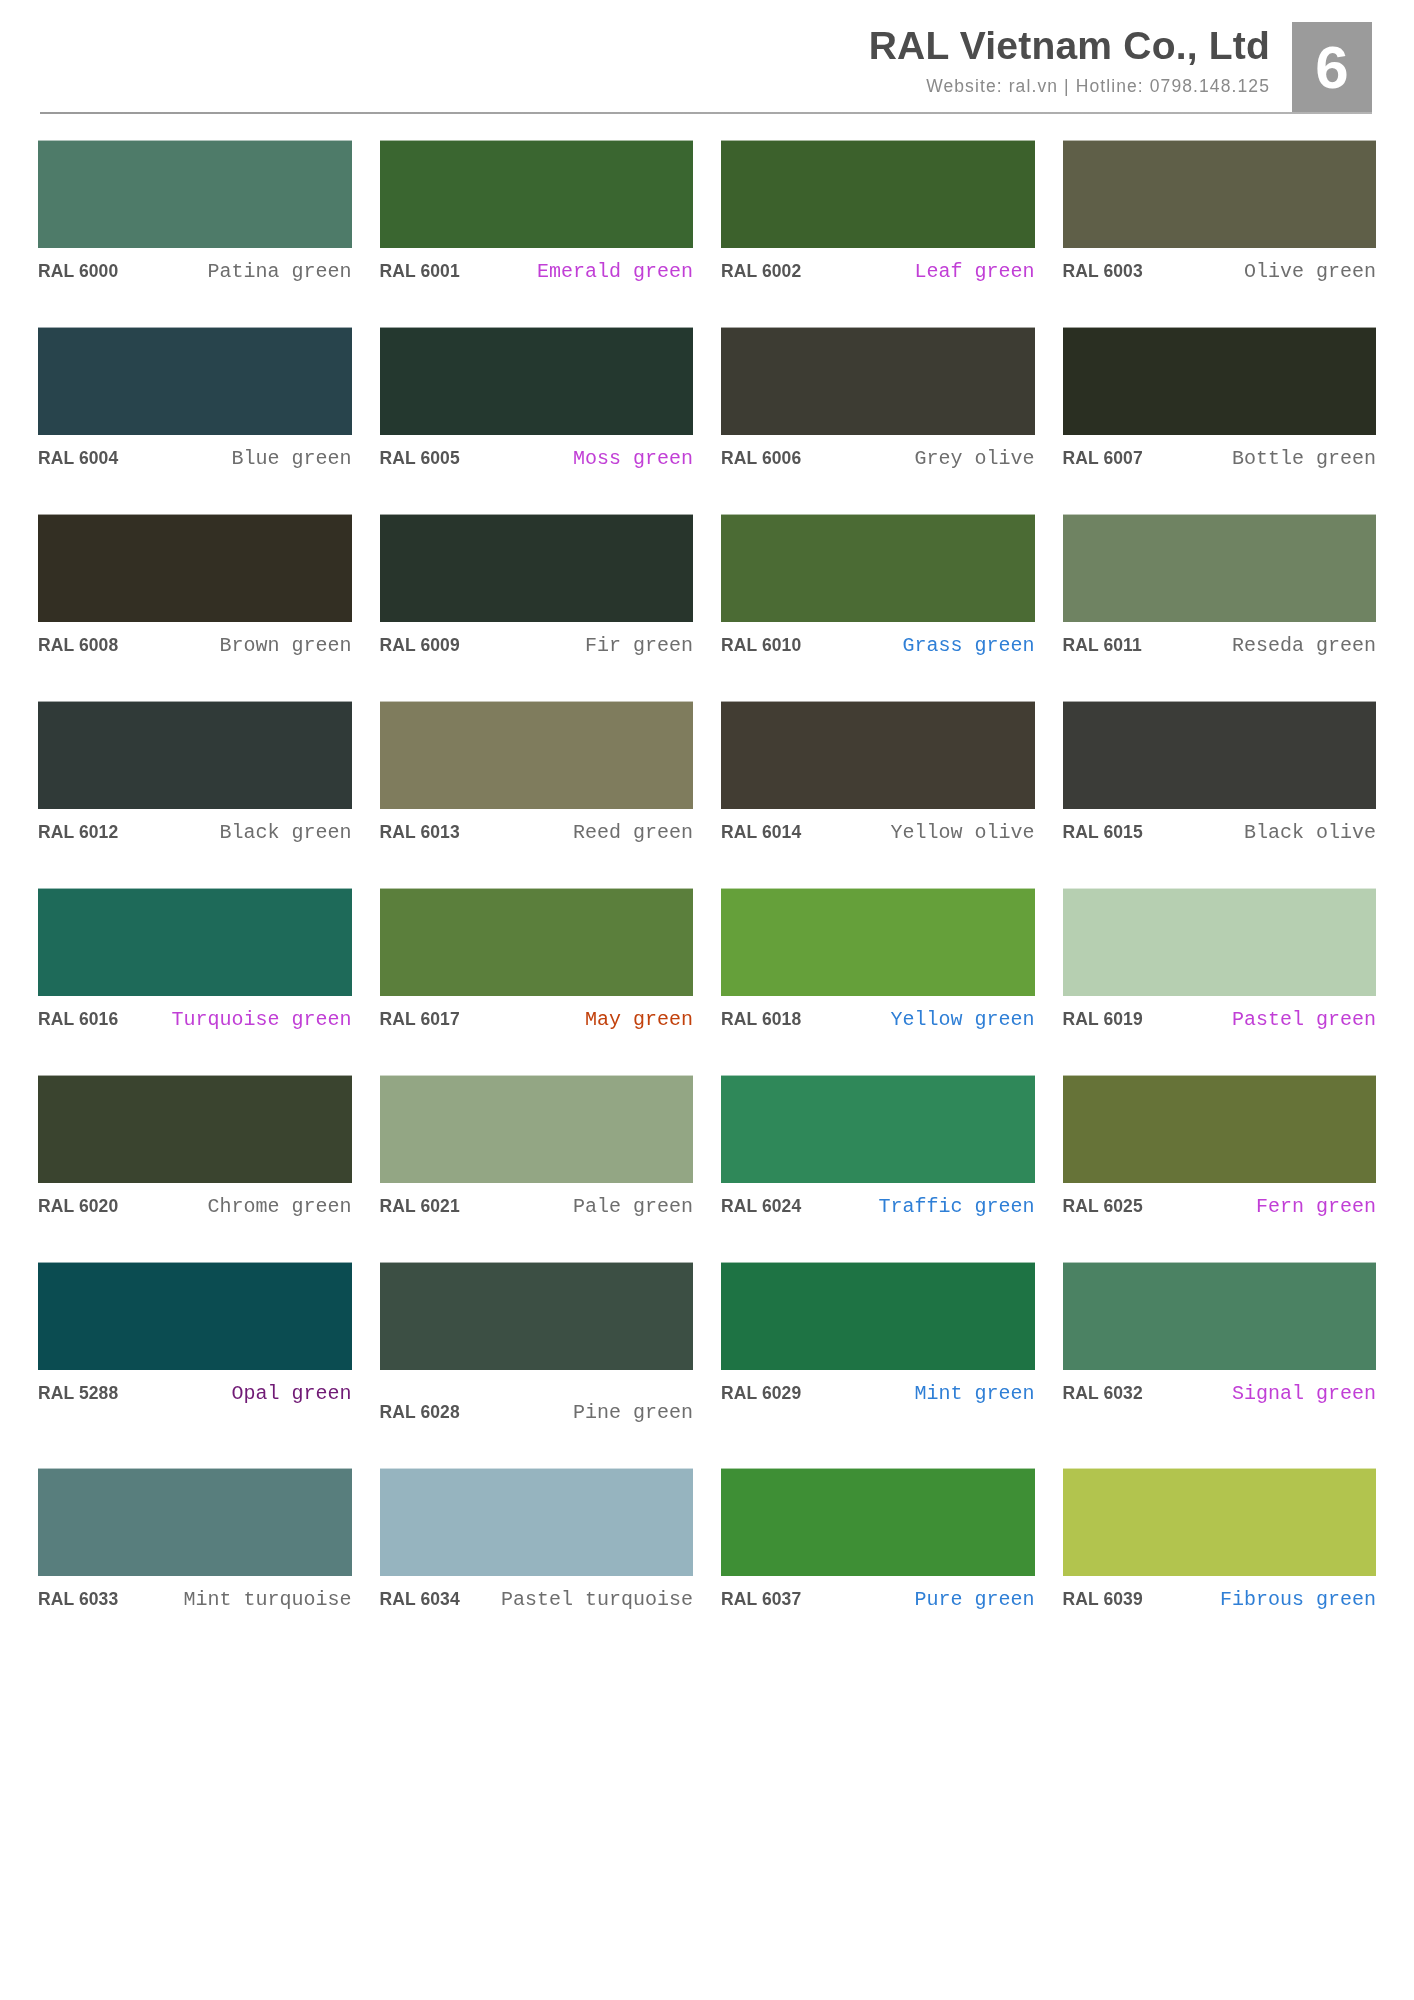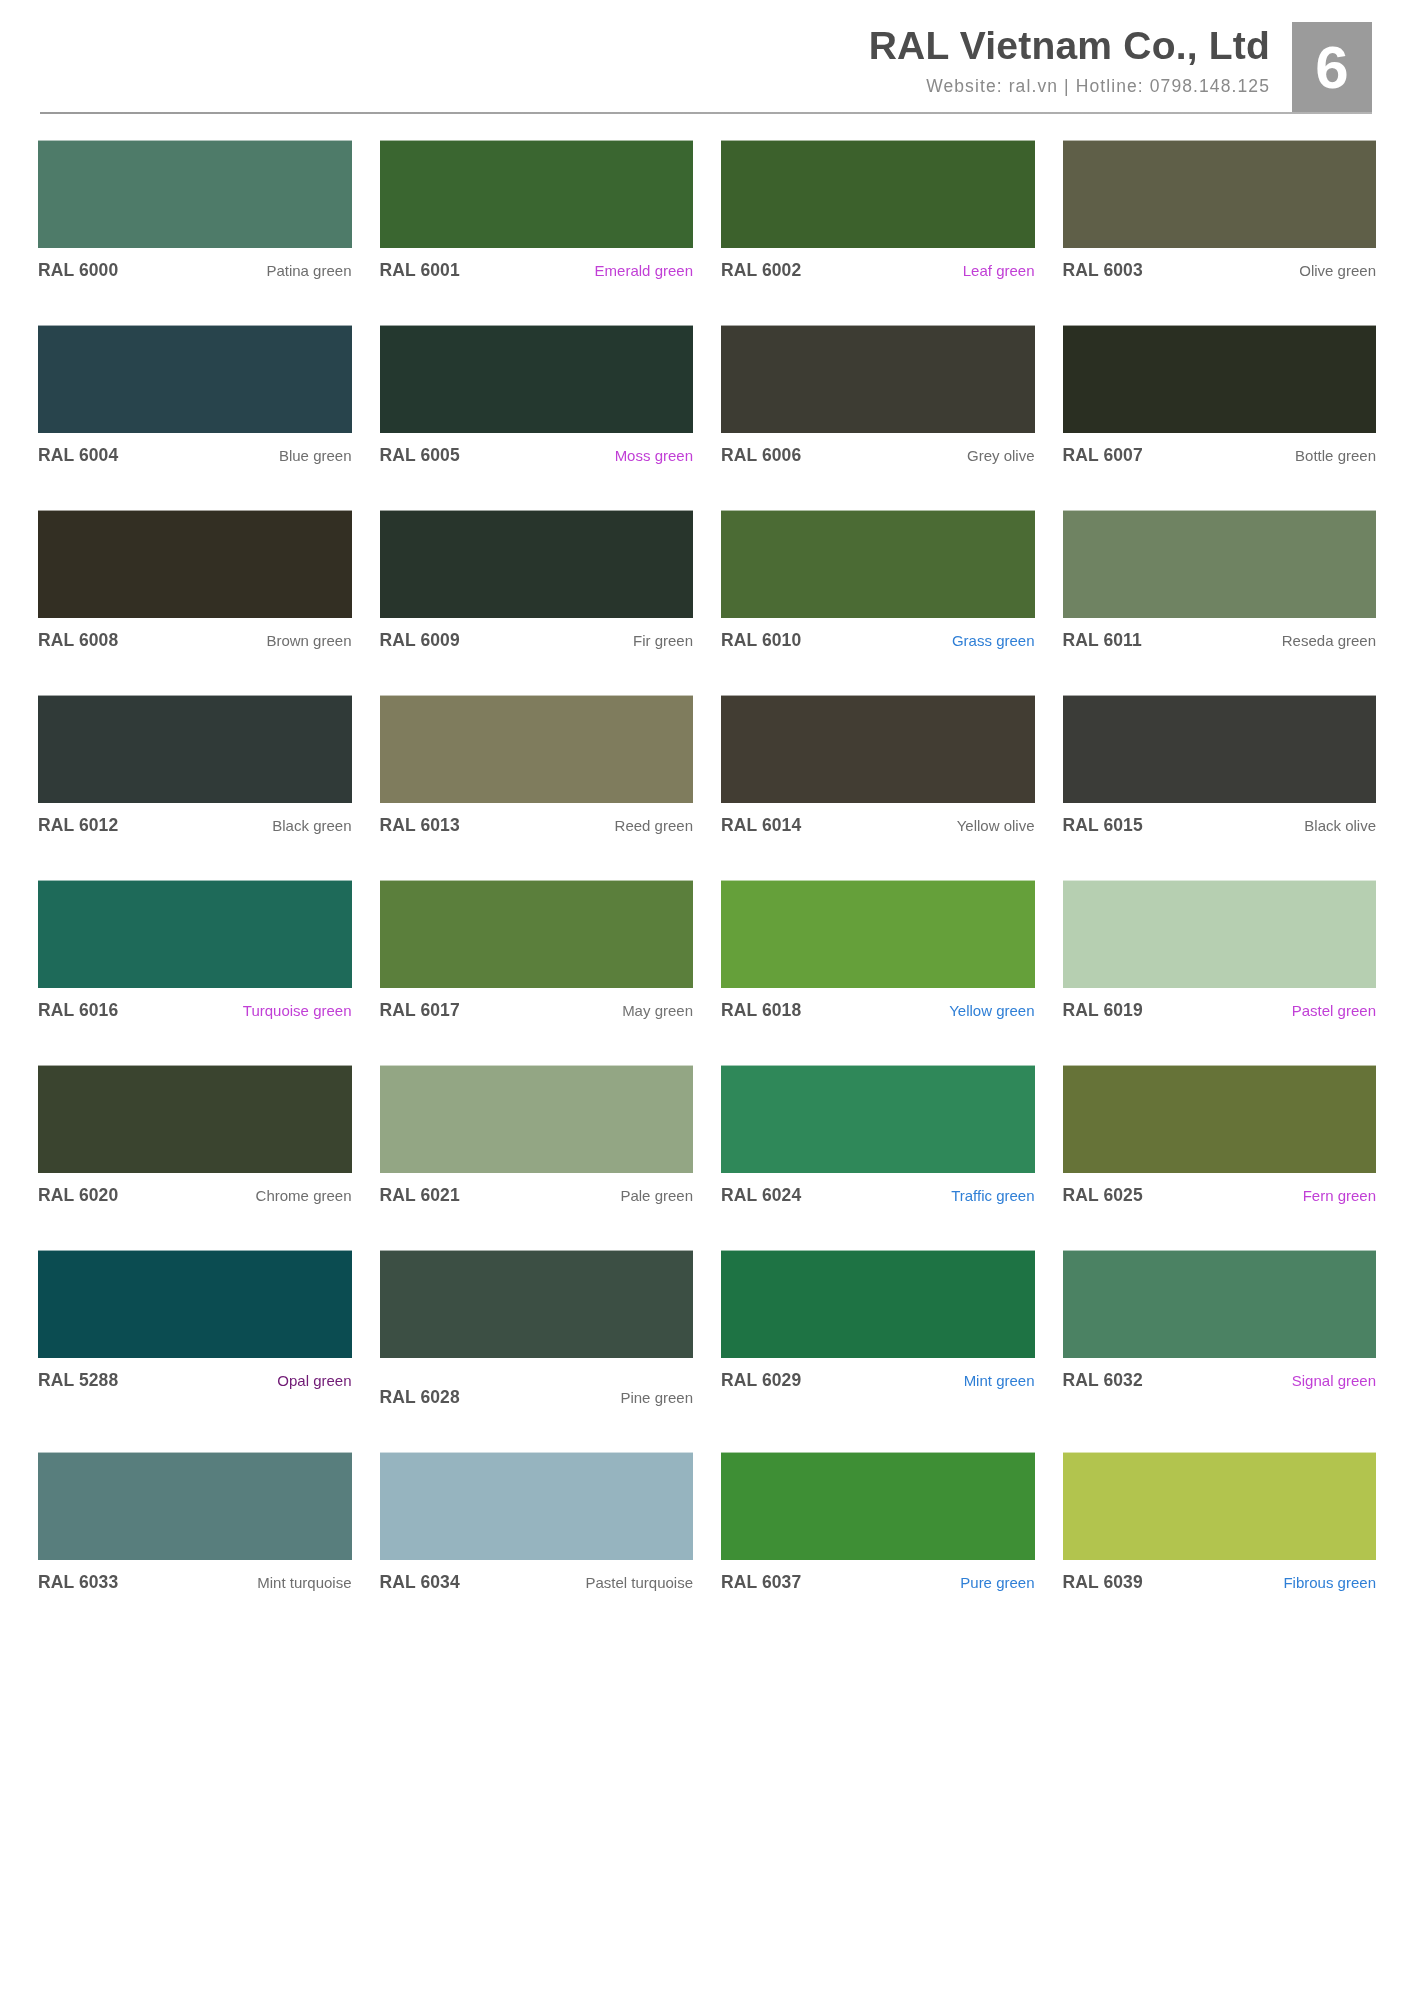--- a/index.html
+++ b/index.html
@@ -105,22 +105,22 @@
   }
   .ral-code {
     font-family: "Liberation Sans", sans-serif;
     font-size: 17.5px;
     font-weight: bold;
     color: #555555;
     letter-spacing: 0.1px;
     white-space: nowrap;
   }
   .ral-name {
-    font-family: Liberation Sans, sans-serif;
-    font-size: 15px;
+    font-family: Liberation Mono, monospace;
+    font-size: 20px;
     font-weight: normal;
     white-space: nowrap;
   }
 </style>
 </head>
 <body>
 
 <div class="page-header">
   <div class="header-inner">
     <div class="header-text">
@@ -251,21 +251,21 @@
       <div class="swatch-chip" style="background: rgb(30, 106, 89);"></div>
       <div class="swatch-label">
         <span class="ral-code">RAL 6016</span>
         <span class="ral-name" style="color: rgb(193, 63, 214);">Turquoise green</span>
       </div>
     </div>
     <div class="swatch-cell">
       <div class="swatch-chip" style="background: rgb(91, 127, 60);"></div>
       <div class="swatch-label">
         <span class="ral-code">RAL 6017</span>
-        <span class="ral-name" style="color: #737373; margin-left: 24px;">May green</span>
+        <span class="ral-name" style="color: #c2410c; margin-left: 24px;">May green</span>
       </div>
     </div>
     <div class="swatch-cell">
       <div class="swatch-chip" style="background: rgb(101, 160, 58);"></div>
       <div class="swatch-label">
         <span class="ral-code">RAL 6018</span>
         <span class="ral-name" style="color: rgb(47, 127, 214);">Yellow green</span>
       </div>
     </div>
     <div class="swatch-cell">

